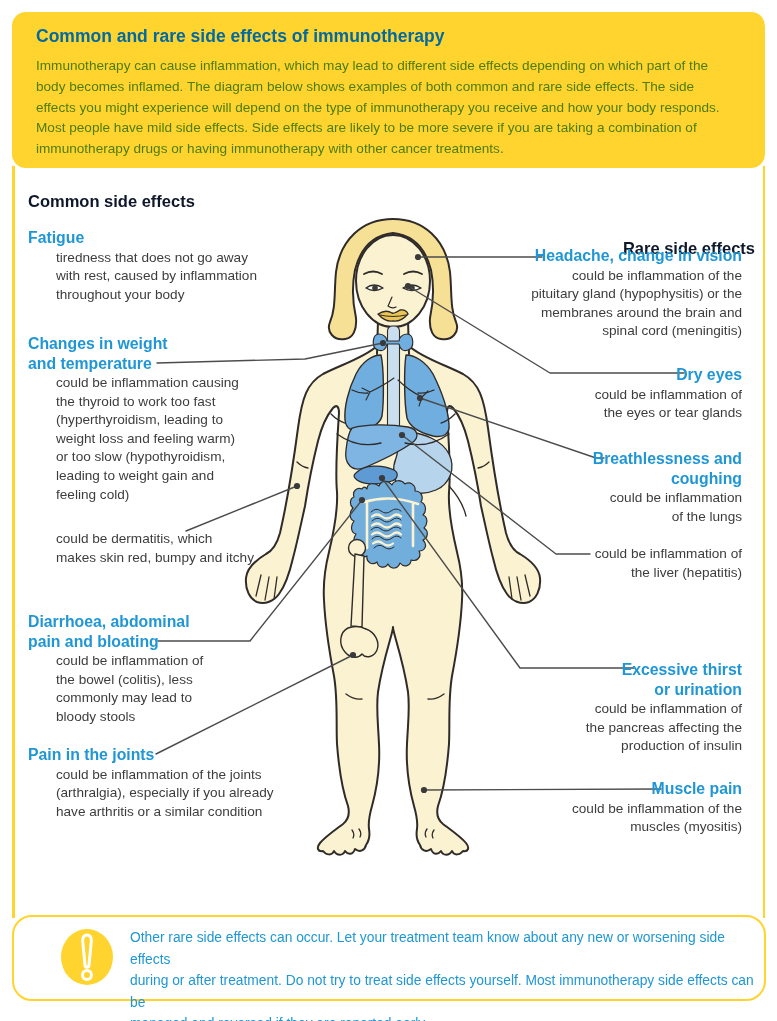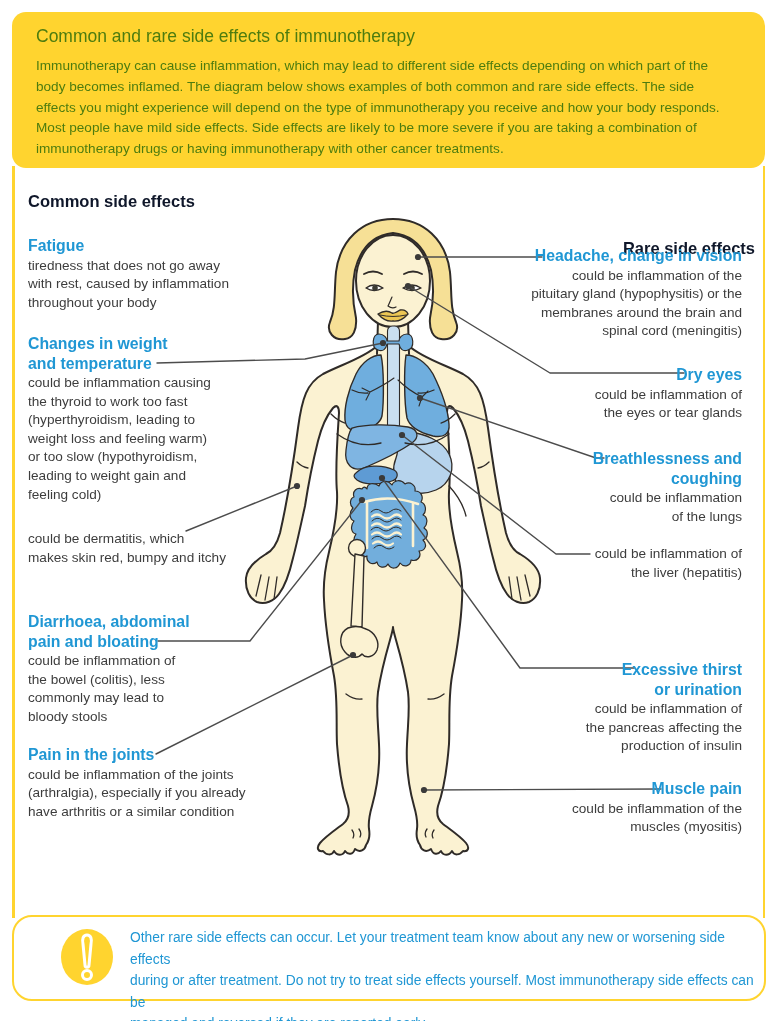--- a/index.html
+++ b/index.html
@@ -1,36 +1,36 @@
 <!DOCTYPE html>
 <html><head>
 <meta charset="utf-8">
 <style>
   html,body{margin:0;padding:0;}
   body{width:777px;height:1021px;position:relative;background:#fff;
        font-family:"Liberation Sans",sans-serif;overflow:hidden;}
   .abs{position:absolute;}
   
   .header-box{left:12px;top:12px;width:753px;height:156px;background:#FFD42F;border-radius:14px;}
-  .header-title{left:36px;top:26px;font-size:17.5px;font-weight:normal;color:#4d7c0f;}
+  .header-title{left:36px;top:26px;font-size:17.5px;font-weight:bold;color:#0369a1;}
   .header-par{left:36px;top:56px;width:712px;font-size:13.6px;line-height:20.8px;color:#4d7c0f;white-space:pre-line;}
   
   .border-left{left:12px;top:166px;width:2.5px;height:752px;background:#FFD42F;}
   .border-right{left:762.5px;top:166px;width:2.5px;height:752px;background:#FFD42F;}
   
   .col-head{font-size:16.5px;font-weight:bold;color:#0f172a;}
   .head-common{left:28px;top:192px;}
   .head-rare{right:22px;top:192px;text-align:center;margin-top:47px;}
   
   .item{position:absolute;z-index:2;}
   .item .t{font-size:15.8px;font-weight:bold;color:#2097D4;line-height:19.5px;white-space:pre-line;}
-  .item .d{font-size:13.6px;color:#3D3D3D;line-height:18.6px;white-space:pre-line;margin-top:1px;}
+  .item .d{font-size:13.6px;color:#3D3D3D;line-height:18.6px;white-space:pre-line;margin-top:1px;margin-left:28px;}
   .l-item{left:28px;text-align:left;}
   .r-item{right:35px;text-align:right;}
-  .c1{top:236px;} .c2{top:334px;} .c3{top:529px;} .c4{top:612px;} .c5{top:745px;}
+  .c1{top:228px;} .c2{top:334px;} .c3{top:529px;} .c4{top:612px;} .c5{top:745px;}
   .r1{top:246px;} .r2{top:365px;} .r3{top:449px;} .r4{top:544px;} .r5{top:660px;} .r6{top:779px;}
   
   .diagram{left:0;top:0;width:777px;height:1021px;z-index:1;}
   
   .footer-box{left:12px;top:915px;width:750px;height:82px;background:#fff;border:2.5px solid #FFD42F;border-radius:20px;}
   .footer-text{left:130px;top:927px;width:625px;font-size:13.8px;line-height:21.5px;color:#2097D4;white-space:pre-line;z-index:2;}
   .alert{left:59px;top:927px;width:56px;height:60px;z-index:2;}
 </style>
 </head>
 <body>

